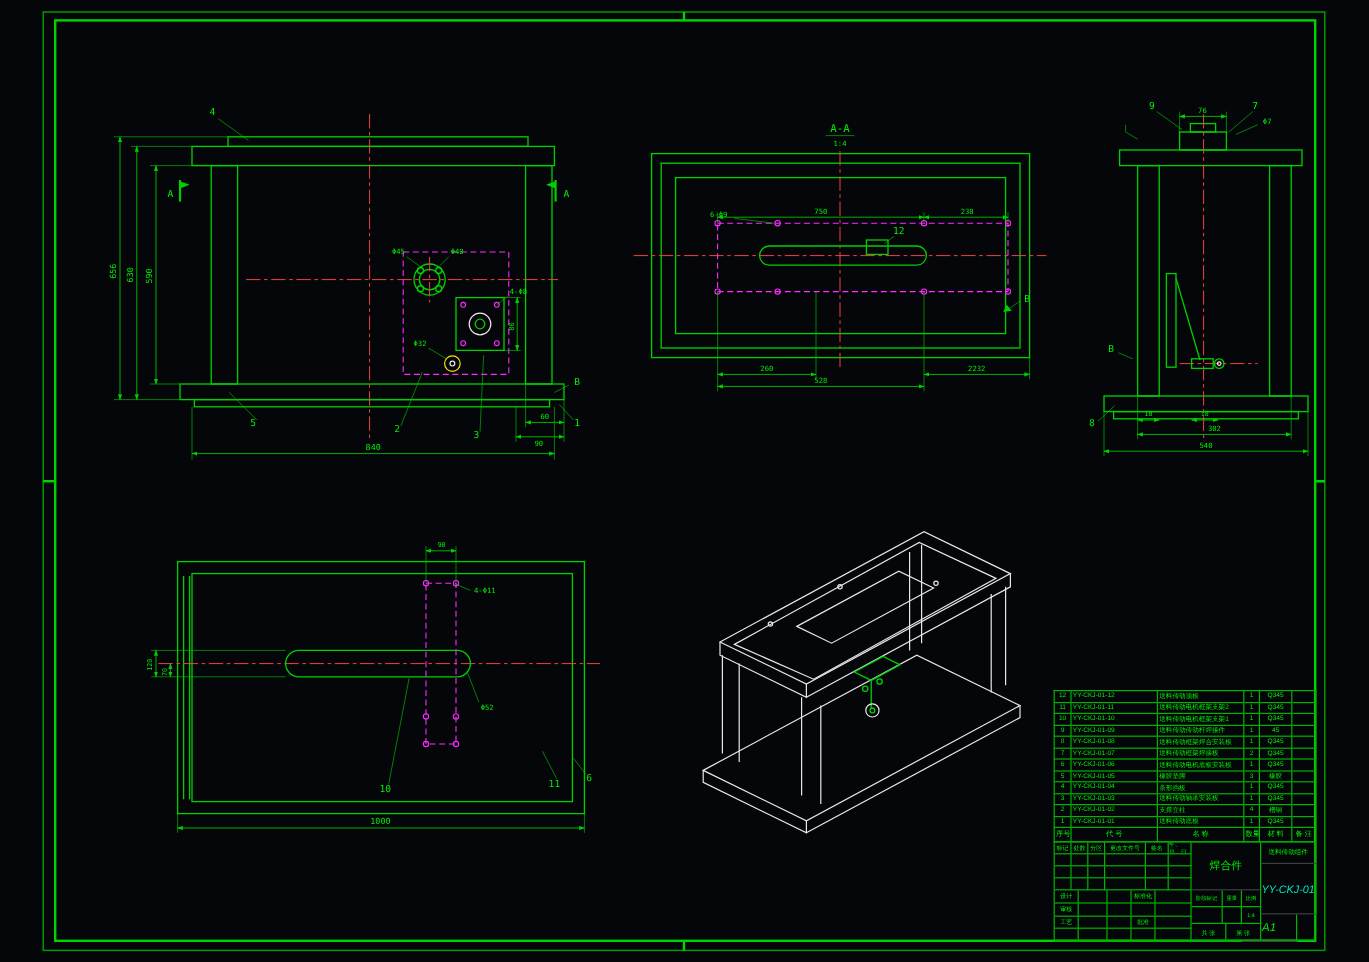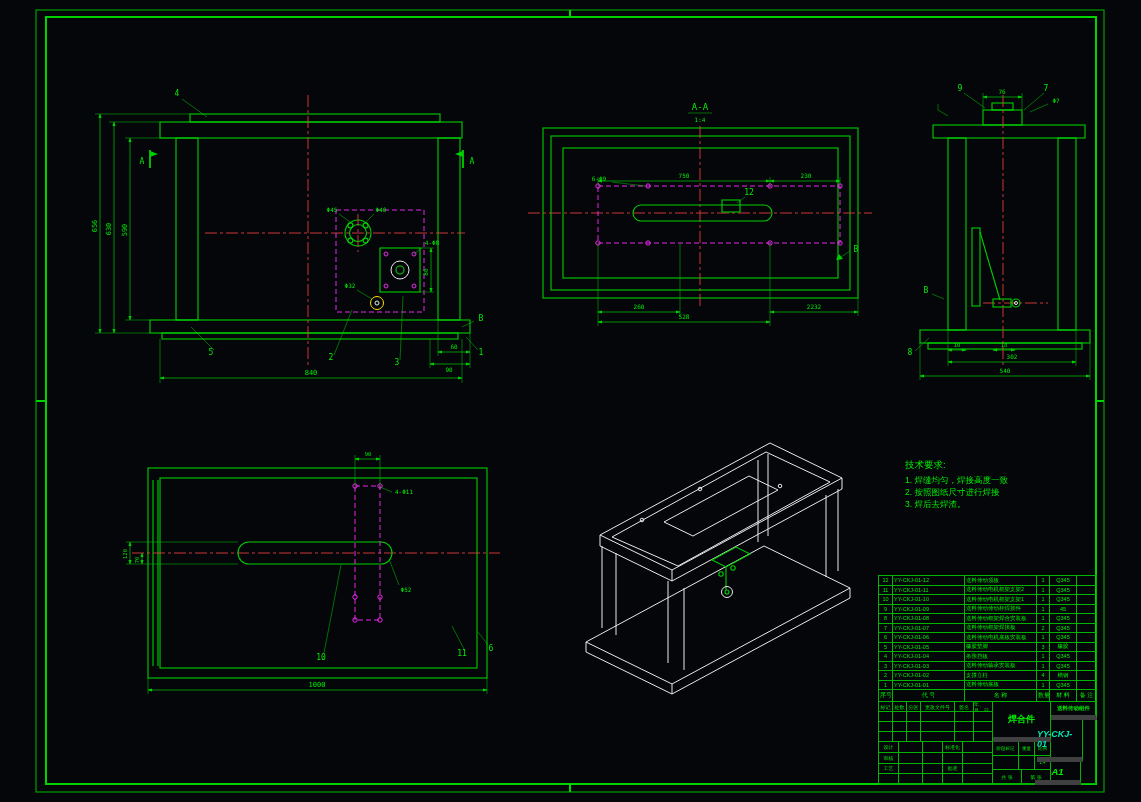--- a/index.html
+++ b/index.html
@@ -37,25 +37,25 @@
          display:flex;align-items:center;justify-content:center;overflow:hidden;box-sizing:border-box;}
   .rev{position:absolute;left:0;top:0;width:114px;height:40px;display:grid;
        grid-template-columns:14px 14px 14px 34px 19px 19px;grid-auto-rows:10px;}
   .staff{position:absolute;left:0;top:40px;width:114px;height:43px;display:grid;
        grid-template-columns:20px 24px 20px 20px 30px;grid-auto-rows:10.75px;}
   .stage{position:absolute;left:114px;top:40px;width:58px;height:28px;display:grid;
        grid-template-columns:26px 16px 16px;grid-auto-rows:14px;}
   .stage .c{font-size:4.5px}
   .sheets{position:absolute;left:114px;top:68px;width:58px;height:15px;display:grid;
        grid-template-columns:29px 29px;grid-auto-rows:15px;}
-  .cellabs{position:absolute;border-right:1px solid #00b400;border-bottom:5px solid #404040;
-       color:#00ef00;display:flex;align-items:center;justify-content:center;box-sizing:border-box;overflow:hidden;font-weight:bold;}
+  .cellabs{position:absolute;border-right:1px solid #00b400;border-bottom:1px solid #404040;
+       color:#00ef00;display:flex;align-items:center;justify-content:center;box-sizing:border-box;overflow:hidden;}
   .name{left:114px;top:0;width:58px;height:40px;font-size:9px;}
   .asm{left:172px;top:0;width:46px;height:18px;font-size:5.5px;}
-  .dno{left:158px;top:18px;width:46px;height:42px;font-size:9px;font-style:italic;color:#00e8b4;}
+  .dno{left:172px;top:18px;width:46px;height:42px;font-size:9px;font-style:italic;color:#00e8b4;}
   .shz{left:156px;top:60px;width:46px;height:23px;font-size:9.5px;font-style:italic;}
 </style>
 </head>
 <body>
 
 <div class="page">
 
 <svg width="1141" height="802" viewBox="0 0 1141 802" style="position:absolute;left:0;top:0">
   <defs>
     <marker id="arr" viewBox="0 0 10 10" refX="9" refY="5" markerWidth="7" markerHeight="7" orient="auto-start-reverse">
@@ -322,26 +322,20 @@
       <polygon class="ln" points="712,560 736,547 750,554 726,567"></polygon>
       <line class="ln" x1="726" y1="567" x2="726" y2="590"></line>
       <circle class="ln" cx="721" cy="574" r="2.2"></circle>
       <circle class="ln" cx="733" cy="568" r="2.2"></circle>
       <circle class="lnw" cx="727" cy="592" r="5.5"></circle>
       <circle class="ln" cx="727" cy="592" r="2"></circle>
     </g>
   </g>
 </svg>
 
-<div class="tech">
-  <div class="tt">技术要求:</div>
-  <div class="ti">1. 焊缝均匀，焊接高度一致</div>
-  <div class="ti">2. 按照图纸尺寸进行焊接</div>
-  <div class="ti">3. 焊后去焊渣。</div>
-</div>
 
 <div class="bom">
   <table>
     <colgroup>
           <col style="width:14px">
           <col style="width:72px">
           <col style="width:72px">
           <col style="width:13px">
           <col style="width:27px">
           <col style="width:20px">

